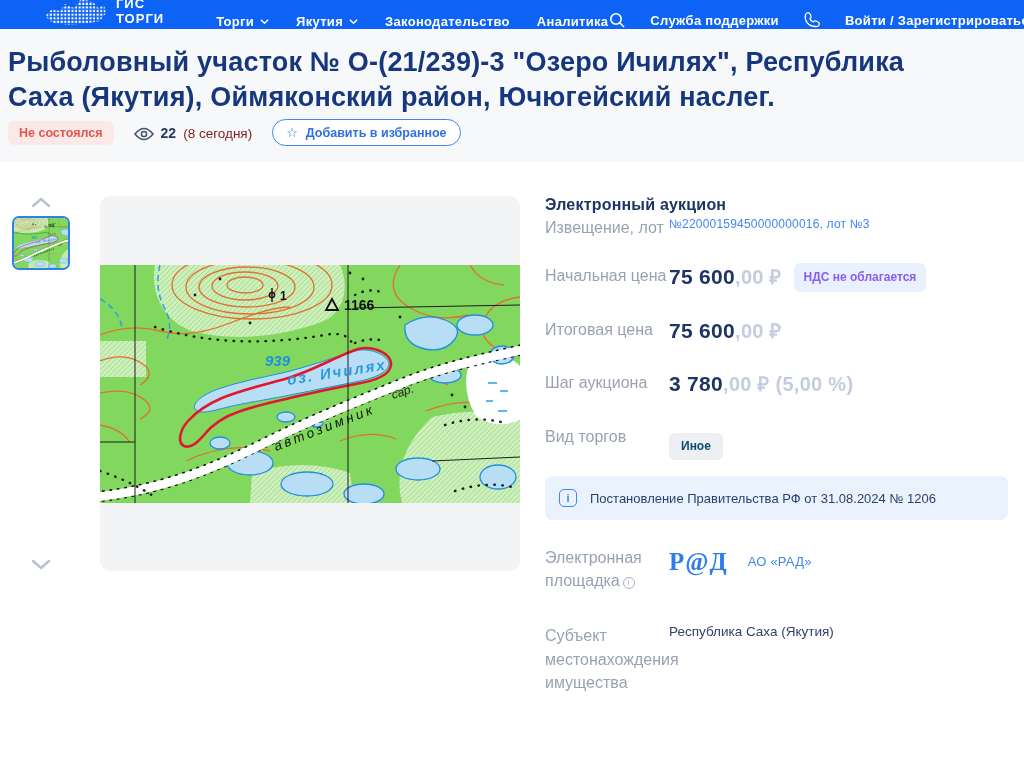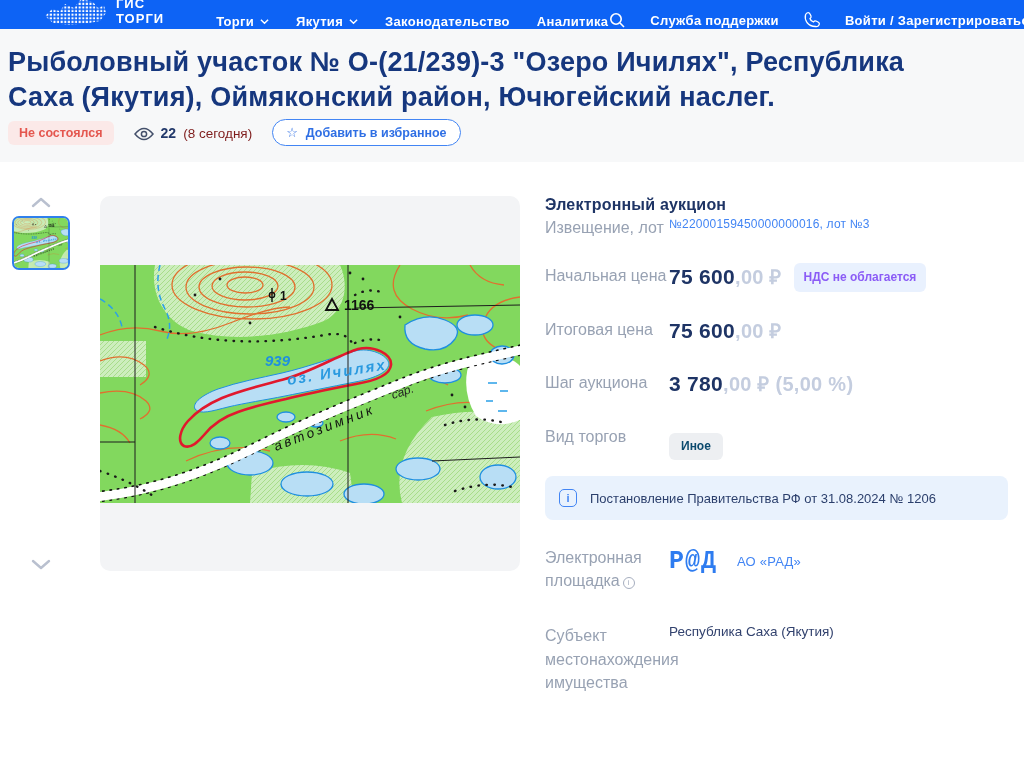--- a/index.html
+++ b/index.html
@@ -68,21 +68,21 @@
     border-radius: 5px; display: flex; align-items: center; justify-content: center;
     font-size: 11px; font-weight: 700; cursor: pointer; }
   .info-sq::before { content: "i"; }
   .banner-text { color: #2b3f6c; font-size: 13px; }
   .info-c { display: inline-flex; width: 12px; height: 12px; border: 1px solid #a6aebf;
     color: #a6aebf; border-radius: 50%; align-items: center; justify-content: center;
     font-size: 8px; vertical-align: 1px; margin-left: 3px; cursor: pointer; }
   .info-c::before { content: "i"; }
   .platform-line { display: flex; align-items: center; gap: 20px; }
   .rad-logo { color: #2e7cf0; font-size: 25px; font-weight: 700; letter-spacing: 1px;
-    font-family: Liberation Mono, monospace; }
+    font-family: Liberation Serif, serif; }
   .gap-lg { margin-bottom: 30px; }
   .eye-icon, .search-svg, .phone-svg { display: block; }
 </style>
 </head>
 <body>
 
 <svg width="0" height="0" style="position:absolute" aria-hidden="true">
   <defs>
     <pattern id="hatch" width="5" height="5" patternUnits="userSpaceOnUse">
       <rect width="5" height="5" fill="#cdeebd"></rect>

